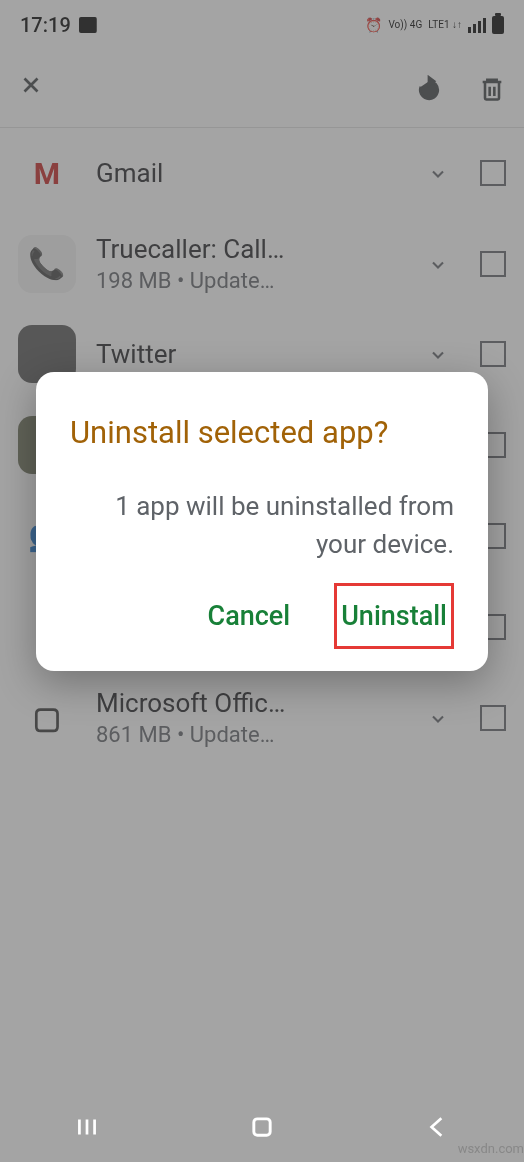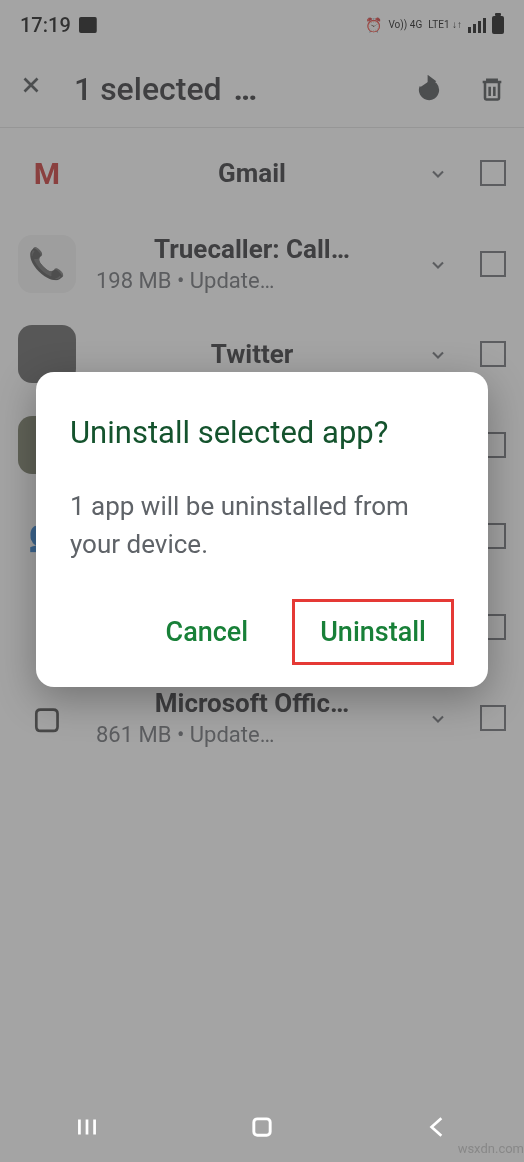--- a/index.html
+++ b/index.html
@@ -23,35 +23,35 @@
     .header-title { font-size: 32px; font-weight: 500; color: #202124; display: flex; align-items: center; gap: 12px; flex: 1; }
     .header-ellipsis { font-size: 32px; font-weight: 700; }
     .header-actions { display: flex; gap: 36px; align-items: center; margin-left: auto; }
     .refresh-icon, .trash-icon { width: 28px; height: 28px; cursor: pointer; }
     
     
     .app-list { }
     .app-row { display: flex; align-items: center; padding: 16px 18px; gap: 20px; }
     .app-icon { width: 58px; height: 58px; border-radius: 14px; display: flex; align-items: center; justify-content: center; font-size: 30px; font-weight: 700; background: #f1f1f1; flex-shrink: 0; }
     .app-info { flex: 1; min-width: 0; }
-    .app-name { font-size: 26px; color: #202124; font-weight: 700; white-space: nowrap; overflow: hidden; text-overflow: ellipsis; text-align: center; }
+    .app-name { font-size: 26px; color: #202124; font-weight: 400; white-space: nowrap; overflow: hidden; text-overflow: ellipsis; }
     .app-meta { font-size: 22px; color: #5f6368; margin-top: 4px; white-space: nowrap; overflow: hidden; text-overflow: ellipsis; }
     .chevron { width: 18px; height: 18px; cursor: pointer; }
     .checkbox { width: 26px; height: 26px; border: 2.5px solid #5f6368; cursor: pointer; flex-shrink: 0; margin-left: 14px; }
     
     
     .scrim { position: absolute; inset: 0; background: rgba(90, 90, 90, 0.55); }
     
     
     .dialog { position: absolute; top: 372px; left: 36px; right: 36px; background: #fff; border-radius: 18px; padding: 40px 34px 22px; box-shadow: 0 12px 40px rgba(0,0,0,0.3); }
-    .dialog-title { font-size: 31px; font-weight: 400; color: #14532d; line-height: 1.35; margin-bottom: 34px; }
-    .dialog-body { font-size: 26px; color: #5f6368; line-height: 1.45; margin-bottom: 36px; }
+    .dialog-title { font-size: 31px; font-weight: 400; color: #a16207; line-height: 1.35; margin-bottom: 34px; }
+    .dialog-body { font-size: 26px; color: #5f6368; line-height: 1.45; margin-bottom: 20px; text-align: right; }
     .dialog-actions { display: flex; justify-content: flex-end; gap: 40px; align-items: center; }
     .dialog-btn { font-size: 27px; font-weight: 500; color: #188038; background: none; border: none; cursor: pointer; padding: 8px 4px; text-align: center; }
-    .highlight-box { border: 3px solid #e53935; padding: 6px 21px; }
+    .highlight-box { border: 3px solid #e53935; padding: 6px 0; }
     
     
     .navbar { position: absolute; bottom: 0; left: 0; right: 0; height: 64px; display: flex; justify-content: space-around; align-items: center; }
     .nav-btn { color: #fff; font-size: 24px; }
     
     
     .watermark { position: absolute; bottom: 6px; right: 0; font-size: 13px; color: #888; z-index: 100; }
   </style>
 </head>
 <body>
@@ -76,24 +76,20 @@
       <div class="battery"></div>
     </div>
   </div>
 
   <div class="header">
     <span class="close-x">
       <svg viewBox="0 0 24 24" width="26" height="26" fill="none" stroke="#3c4043" stroke-width="2.5">
           <path d="M18 6 L6 18 M6 6 L18 18"></path>
         </svg>
     </span>
-    <div class="header-title">
-      <span>1 selected</span>
-      <span class="header-ellipsis">…</span>
-    </div>
     <div class="header-actions">
       <span class="refresh-icon">
         <svg viewBox="0 0 24 24" width="30" height="30" fill="none" stroke="#3c4043" stroke-width="2.2">
             <path d="M12 5 a7 7 0 1 1 -6.5 4.4 M12 2 v6 l4 -3 z" fill="#3c4043"></path>
           </svg>
       </span>
       <span class="trash-icon">
         <svg viewBox="0 0 24 24" width="28" height="28" fill="none" stroke="#3c4043" stroke-width="2.2">
             <path d="M4 6 h16 M8 6 V4 h8 v2 M6 6 v14 a1 1 0 0 0 1 1 h10 a1 1 0 0 0 1 -1 V6 M10 10 v8 M14 10 v8"></path>
           </svg>

